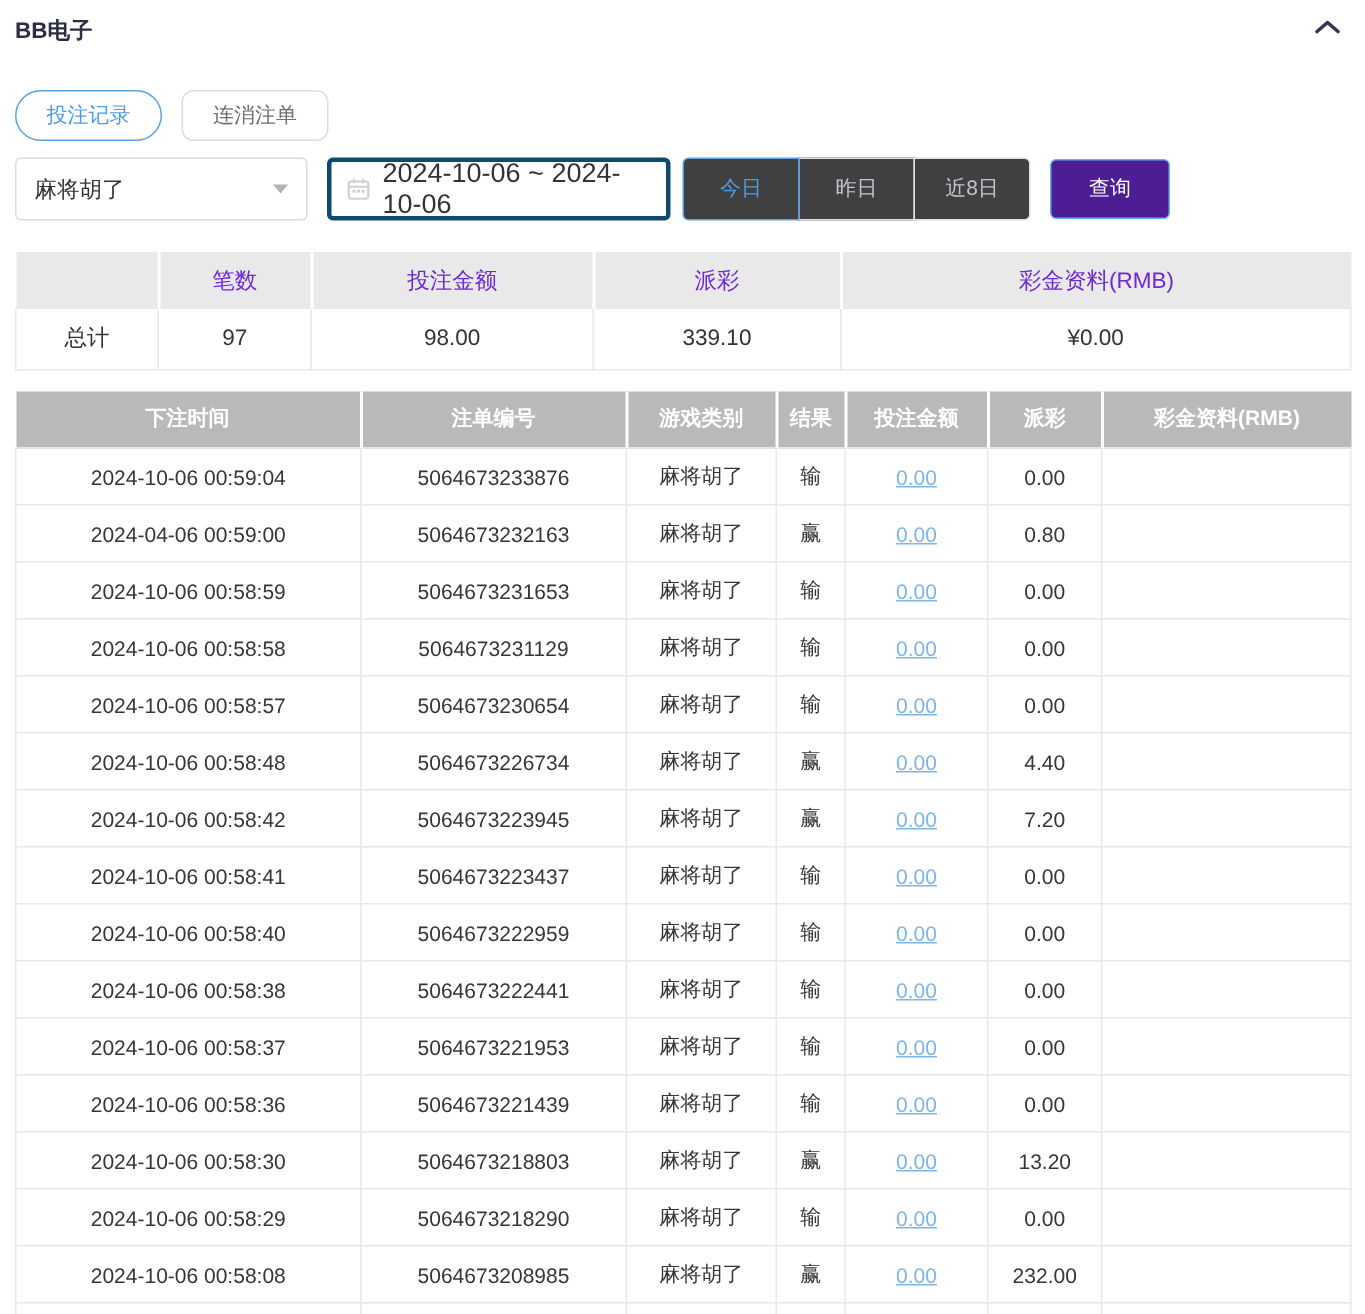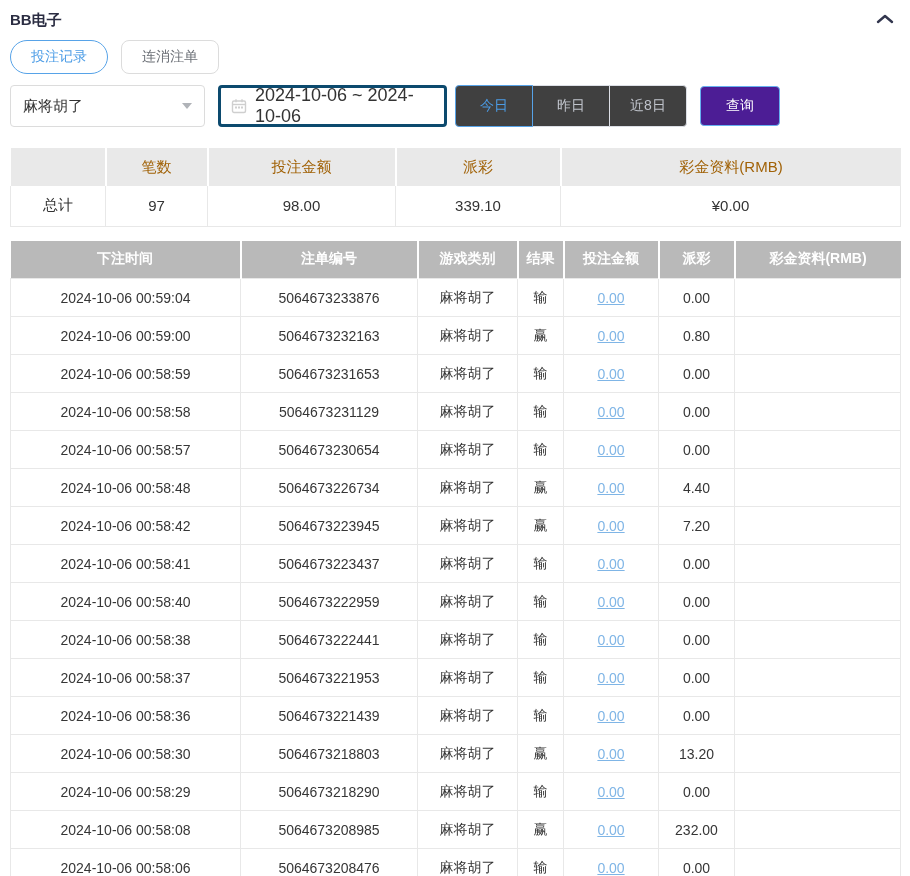--- a/index.html
+++ b/index.html
@@ -6,21 +6,21 @@
   html, body { width:910px; height:876px; overflow:hidden; background:#fff;
     font-family:"Liberation Sans","DejaVu Sans",sans-serif; }
   .page { padding:8px 10px 0 10px; width:910px; }
 
   
   .hdr { display:flex; justify-content:space-between; align-items:center; height:24px;gap:16px; }
   .hdr-title { font-size:15px; font-weight:bold; color:#2b2d42; }
   .hdr-collapse { cursor:pointer; margin-right:6px; }
 
   
-  .tabs { margin-top:8px; display:flex; gap:13px; }
+  .tabs { margin-top:28px; display:flex; gap:13px; }
   .tab { height:34px; padding:0 20px; background:#fff; font-size:14px; display:flex;
     align-items:center; cursor:pointer; }
   .tab.active { border:1px solid #57a3e8; color:#4b9ce6; border-radius:17px; }
   .tab.inactive { border:1px solid #dcdcdc; color:#6b6f76; border-radius:8px; }
 
   
   .filters { margin-top:11px; display:flex; align-items:center; }
   .select-box { width:195px; height:42px; border:1px solid #dcdcdc; border-radius:4px;
     display:flex; align-items:center; justify-content:space-between; padding:0 12px;
     font-size:15px; color:#333; cursor:pointer; }
@@ -36,21 +36,21 @@
   .qbtn:first-child { margin-left:0; border-radius:4px 0 0 4px; }
   .qbtn:last-child { border-radius:0 4px 4px 0; }
   .qbtn.active { border-color:#57a3e8; color:#4b9ce6; z-index:1; }
   .query-btn { width:80px; height:40px; margin-left:13px; background:#4c1d95;
     border:1px solid #66b1f0; border-radius:4px; color:#fff; font-size:14px; cursor:pointer; }
 
   
   table { border-collapse:collapse; table-layout:fixed; width:890px; }
   .summary-tbl { margin-top:21px; }
   .summary-tbl th { background:#e9e9e9; height:38px; font-size:15px; font-weight:normal;
-    color:#a16207; border-right:2px solid #fff; text-align:center; }
+    color:#6d28d9; border-right:2px solid #fff; text-align:center; }
   .summary-tbl th:last-child { border-right:none; }
   .summary-tbl td { height:40px; font-size:15px; color:#333; text-align:center;
     border:1px solid #e8e8e8; border-top:none; }
   .main-tbl { margin-top:14px; }
   .main-tbl th { background:#b9b9b9; height:38px; font-size:14px; font-weight:bold;
     color:#fff; border-right:2px solid #fff; text-align:center; }
   .main-tbl th:last-child { border-right:none; }
   .main-tbl td { height:38px; font-size:14px; color:#363636; text-align:center;
     border:1px solid #e8e8e8; }
   .main-tbl a { color:#7fb5e6; text-decoration:underline; }
@@ -155,21 +155,21 @@
     <td>2024-10-06 00:59:04</td>
     <td>5064673233876</td>
     <td>麻将胡了</td>
     <td>输</td>
     <td><a href="#">0.00</a></td>
     <td>0.00</td>
     <td></td>
   </tr>
 
   <tr>
-    <td>2024-10-06 00:59:00</td>
+    <td>2024-04-06 00:59:00</td>
     <td>5064673232163</td>
     <td>麻将胡了</td>
     <td>赢</td>
     <td><a href="#">0.00</a></td>
     <td>0.80</td>
     <td></td>
   </tr>
 
   <tr>
     <td>2024-10-06 00:58:59</td>

